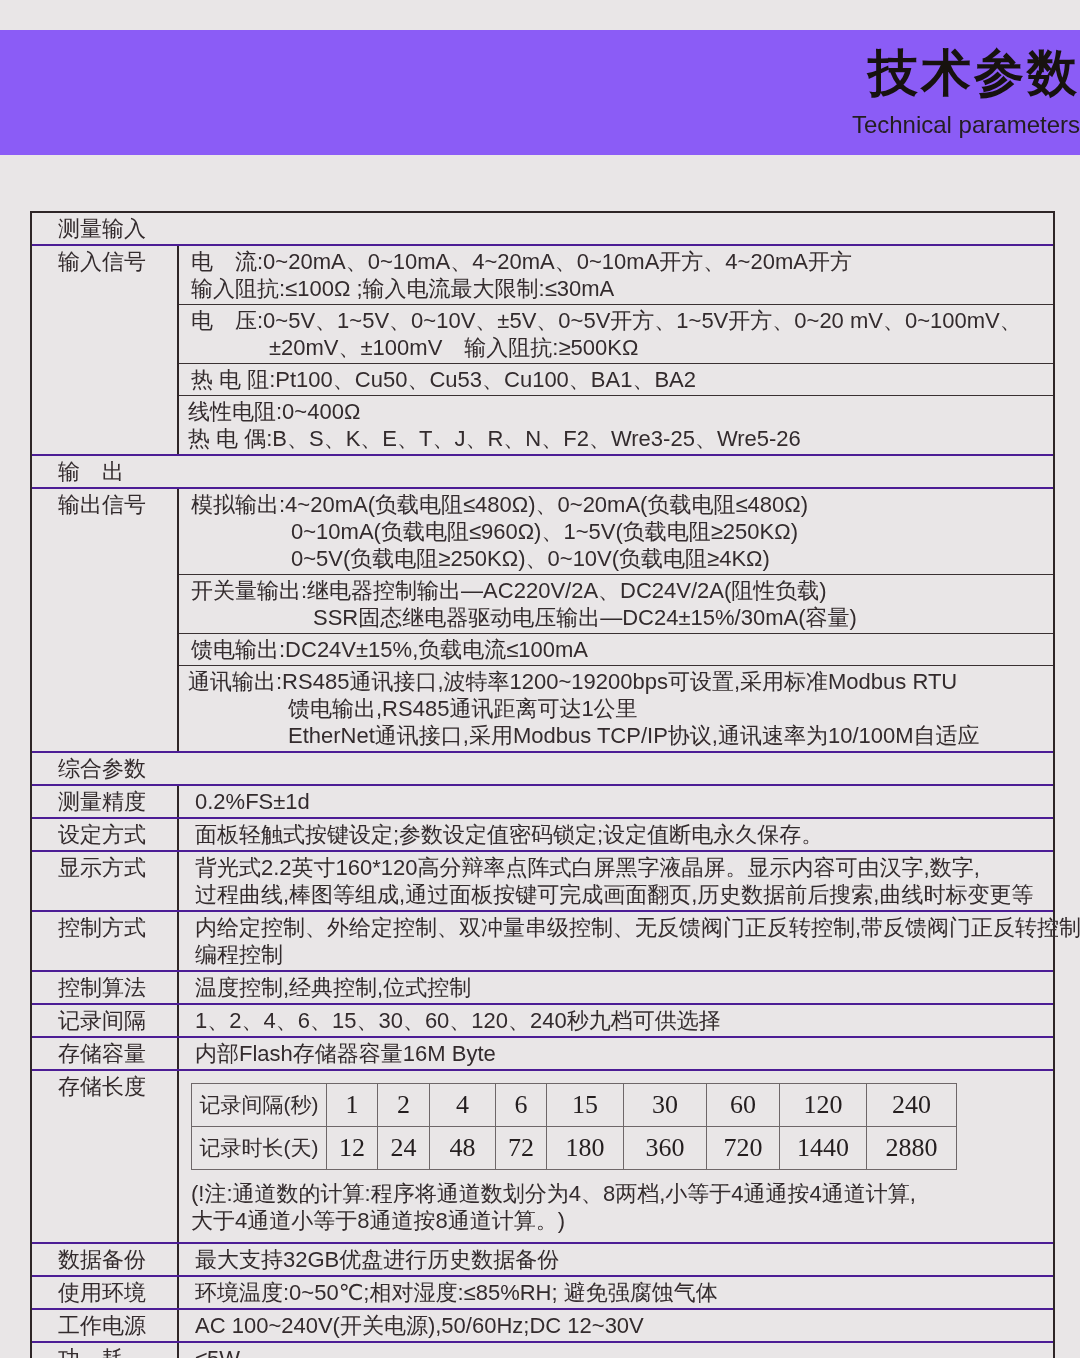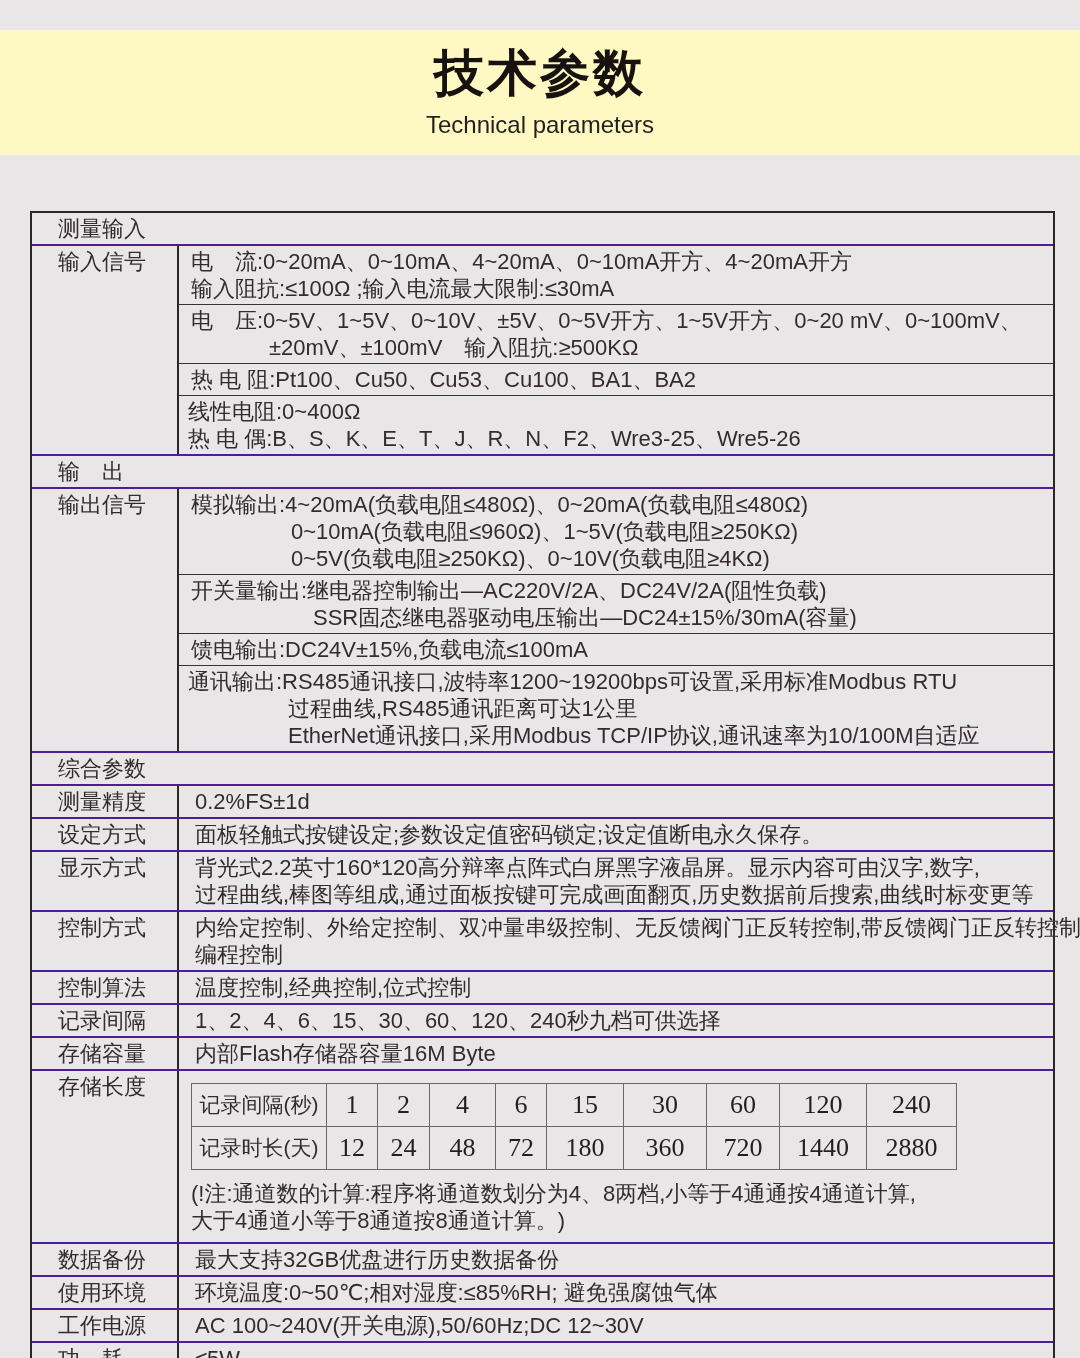--- a/index.html
+++ b/index.html
@@ -7,22 +7,22 @@
     width:1080px; height:1358px;
     background:#e9e6e7;
     font-family:"Liberation Sans","DejaVu Sans",sans-serif;
     color:#332b2d;
     position:relative;
     overflow:hidden;
   }
   .header-band {
     position:absolute; left:0; top:30px;
     width:1080px; height:125px;
-    background:#fef9c3;
-    text-align:center;
+    background:#8b5cf6;
+    text-align:right;
   }
   .title {
     margin-top:10px;
     font-size:50px;
     font-weight:700;
     letter-spacing:3px;
     color:#17120f;
   }
   .subtitle {
     font-size:24px;
@@ -123,21 +123,21 @@
       </div>
       <div class="subrow">
         <div class="line">开关量输出:继电器控制输出—AC220V/2A、DC24V/2A(阻性负载)</div>
         <div class="line ind-c">SSR固态继电器驱动电压输出—DC24±15%/30mA(容量)</div>
       </div>
       <div class="subrow">
         <div class="line">馈电输出:DC24V±15%,负载电流≤100mA</div>
       </div>
       <div class="subrow">
         <div class="line">通讯输出:RS485通讯接口,波特率1200~19200bps可设置,采用标准Modbus RTU</div>
-        <div class="line ind-b">过程曲线,RS485通讯距离可达1公里</div>
+        <div class="line ind-b">馈电输出,RS485通讯距离可达1公里</div>
         <div class="line ind-b">EtherNet通讯接口,采用Modbus TCP/IP协议,通讯速率为10/100M自适应</div>
       </div>
     </div>
   </div>
 
   <div class="row">
     <div class="sec-label">综合参数</div>
   </div>
 
   <div class="row plain">

